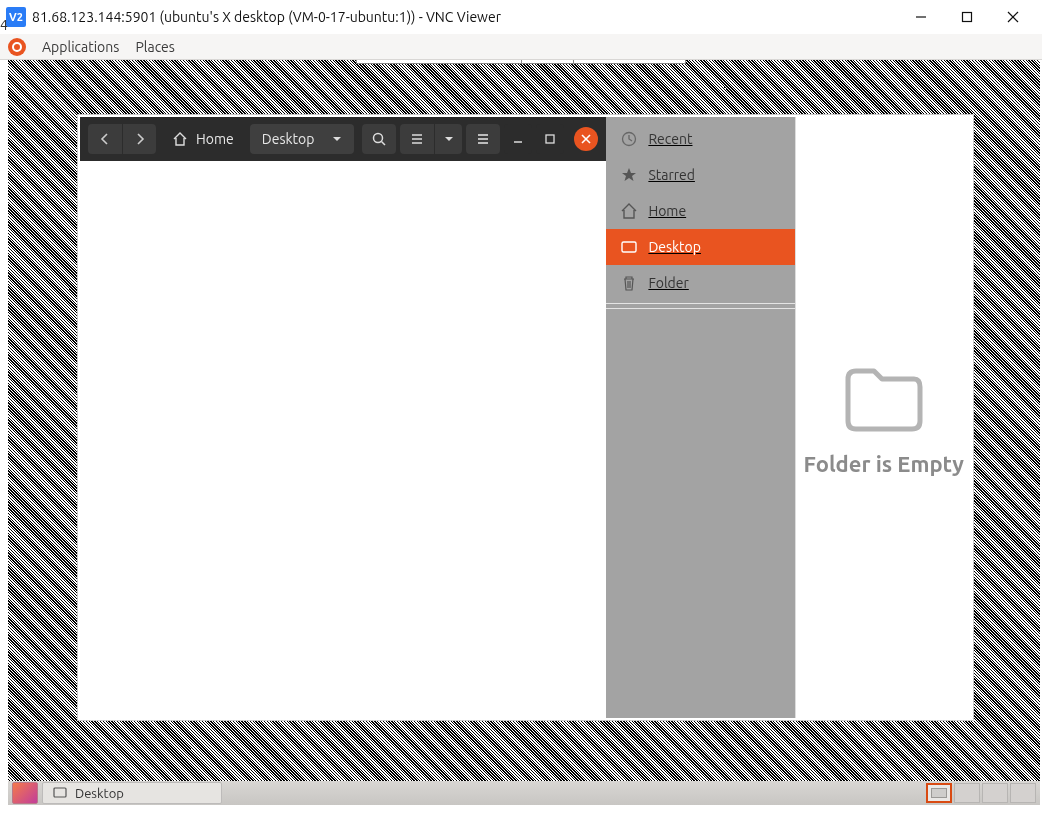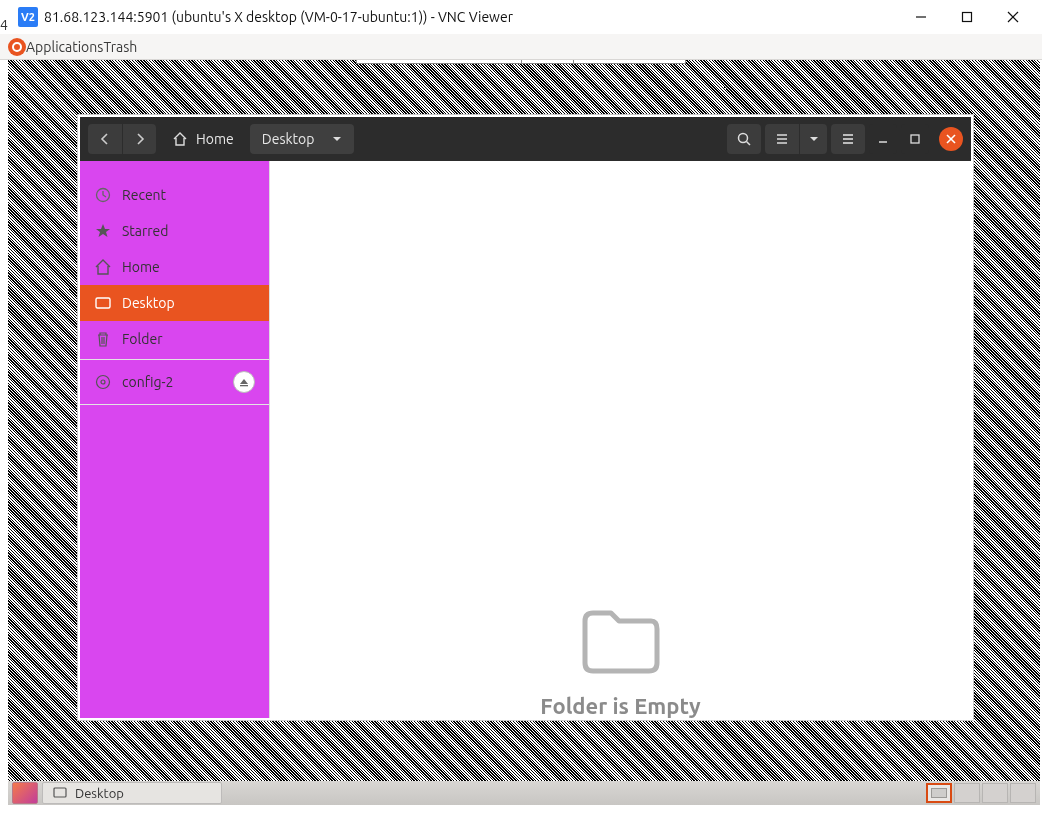--- a/index.html
+++ b/index.html
@@ -5,38 +5,38 @@
   * { box-sizing: border-box; margin: 0; padding: 0; }
   body {
     width: 1042px; height: 815px;
     font-family: "Segoe UI", Ubuntu, Arial, sans-serif;
     background: #fff; overflow: hidden; position: relative;
   }
 
   
   .vnc-titlebar {
     display: flex; align-items: center; height: 34px;
-    padding: 0 6px; background: #fff; margin-left: 12px;
+    padding: 0 6px; background: #fff;
   }
   .vnc-icon {
     width: 20px; height: 20px; background: #2a7cf6; color: #fff;
     display: flex; align-items: center; justify-content: center;
     font-size: 11px; font-weight: bold; border-radius: 2px; margin-right: 6px;
   }
   .vnc-title { font-size: 14px; color: #111; flex: 1; }
   .win-btn {
     width: 46px; height: 30px; display: flex; align-items: center; justify-content: center;
     color: #222;
   }
   .win-btn svg { width: 12px; height: 12px; stroke: #111; stroke-width: 1.2; fill: none; }
 
   
   .ubuntu-menubar {
     display: flex; align-items: center; height: 26px;
-    background: #f6f5f4; border-bottom: 1px solid #d9d7d5; gap: 0;
+    background: #f6f5f4; border-bottom: 1px solid #d9d7d5; gap: 16px;
     padding-left: 8px; font-size: 14px; color: #3a3a3a;
   }
   .ubuntu-logo {
     width: 18px; height: 18px; border-radius: 50%;
     background: #e95420; position: relative;
   }
   .ubuntu-logo::before {
     content:""; position:absolute; inset:4px; border:2px solid #fff; border-radius:50%;
   }
 
@@ -58,21 +58,21 @@
     content:""; position:absolute; left:50%; top:0; height:4px; border-left:1px solid #888;
   }
   .vnc-top-remnant::after {
     content:""; position:absolute; left:66%; top:0; height:4px; border-left:1px solid #888;
   }
 
   
   .nautilus {
     position: absolute; left: 70px; top: 55px; width: 895px; height: 605px;
     background: #fff; border: 2px solid #fff; box-shadow: 0 0 0 1px #c9c9c9;
-    display: flex; flex-direction: column;
+    display: flex; 
   }
   .nautilus-header {
     height: 44px; background: #2c2c2c; display: flex; align-items: center;
     padding: 0 8px; gap: 4px;
   }
   .hdr-btn {
     width: 34px; height: 30px; background: #3c3c3c; border-radius: 4px;
     display: flex; align-items: center; justify-content: center; color: #ddd;
   }
   .hdr-btn.dark { background: #2c2c2c; }
@@ -89,38 +89,38 @@
     display:flex; align-items:center; justify-content:center; color:#fff; margin-left:6px;
   }
   .hdr-group { display:flex; background:#3c3c3c; border-radius:4px; overflow:hidden; }
   .hdr-group .hdr-btn { background: transparent; border-radius:0; }
   .hdr-group .hdr-btn + .hdr-btn { border-left: 1px solid #2c2c2c; }
 
   .nautilus-body { flex:1; display:flex; }
 
   
   .sidebar {
-    width: 190px; background: #d946ef; border-right: 1px solid #ddd;
-    display:flex; flex-direction:column; padding-top: 16px;
+    width: 190px; background: #a3a3a3; border-right: 1px solid #ddd;
+    display:flex; flex-direction:column; padding-top: 4px; text-decoration: underline;
   }
   .side-item {
     display:flex; align-items:center; gap:10px; padding: 9px 14px;
     font-size: 14px; color:#333; cursor:pointer; position:relative;
   }
   .side-item.active { background:#e95420; color:#fff; }
   .side-item .ico { width:18px; height:18px; flex:0 0 18px; display:flex; align-items:center; justify-content:center; }
   .side-item .eject {
     margin-left:auto; width:22px; height:22px; border:1px solid #bbb; border-radius:50%;
     display:flex; align-items:center; justify-content:center; background:#fff;
   }
   .side-sep { height:1px; background:#e4e4e4; margin: 2px 0; }
 
   
   .mainpane {
-    flex:1; display:flex; flex-direction:column; align-items:center; justify-content:flex-end;
+    flex:1; display:flex; flex-direction:column; align-items:center; justify-content:center;
     gap: 16px; color:#9a9a9a;
   }
   .empty-folder-icon svg { width: 88px; height: 76px; }
   .empty-text { font-size: 22px; font-weight: 600; color:#8b8b8b; }
 
   
   .ubuntu-taskbar {
     position:absolute; left:0; right:0; bottom:0; height:24px;
     background: linear-gradient(#d8d6d3, #c8c6c3); display:flex; align-items:center;
     font-size:13px; color:#333;
@@ -168,21 +168,21 @@
     <svg viewBox="0 0 12 12">
         <line x1="1" y1="1" x2="11" y2="11"></line>
         <line x1="11" y1="1" x2="1" y2="11"></line>
       </svg>
   </div>
 </div>
 
 <div class="ubuntu-menubar">
   <div class="ubuntu-logo"></div>
   <span>Applications</span>
-  <span>Trash</span>
+  <span>Places</span>
 </div>
 
 <div class="vnc-frame">
   <div class="vnc-top-remnant"></div>
 
   <div class="nautilus">
     <div class="nautilus-header">
       <div class="hdr-group">
         <div class="hdr-btn">
           <svg width="12" height="12" viewBox="0 0 12 12">
@@ -304,35 +304,20 @@
         </div>
         <div class="side-item">
           <span class="ico">
             <svg viewBox="0 0 18 18" width="18" height="18">
                 <path d="M4 5 H14 M6 5 V3 H12 V5 M5 5 L6 16 H12 L13 5 M8 7 V14 M10 7 V14" stroke="#555" stroke-width="1.2" fill="none"></path>
               </svg>
           </span>
           <span>Folder</span>
         </div>
         <div class="side-sep"></div>
-        <div class="side-item">
-          <span class="ico">
-            <svg viewBox="0 0 18 18" width="18" height="18">
-                <circle cx="9" cy="9" r="6.5" stroke="#555" stroke-width="1.2" fill="none"></circle>
-                <circle cx="9" cy="9" r="2" stroke="#555" stroke-width="1.2" fill="none"></circle>
-              </svg>
-          </span>
-          <span>config-2</span>
-          <span class="eject">
-            <svg width="10" height="10" viewBox="0 0 10 10">
-                <path d="M5 2 L9 7 H1 Z" fill="#666"></path>
-                <rect x="1" y="8" width="8" height="1.3" fill="#666"></rect>
-              </svg>
-          </span>
-        </div>
         <div class="side-sep"></div>
       </div>
 
       <div class="mainpane">
         <div class="empty-folder-icon">
           <svg viewBox="0 0 88 76">
             <path d="M8 20 Q8 12 16 12 H34 L42 20 H74 Q80 20 80 28 V62 Q80 70 72 70 H16 Q8 70 8 62 Z" fill="none" stroke="#b4b4b4" stroke-width="5" stroke-linejoin="round"></path>
           </svg>
         </div>
         <div class="empty-text">Folder is Empty</div>

